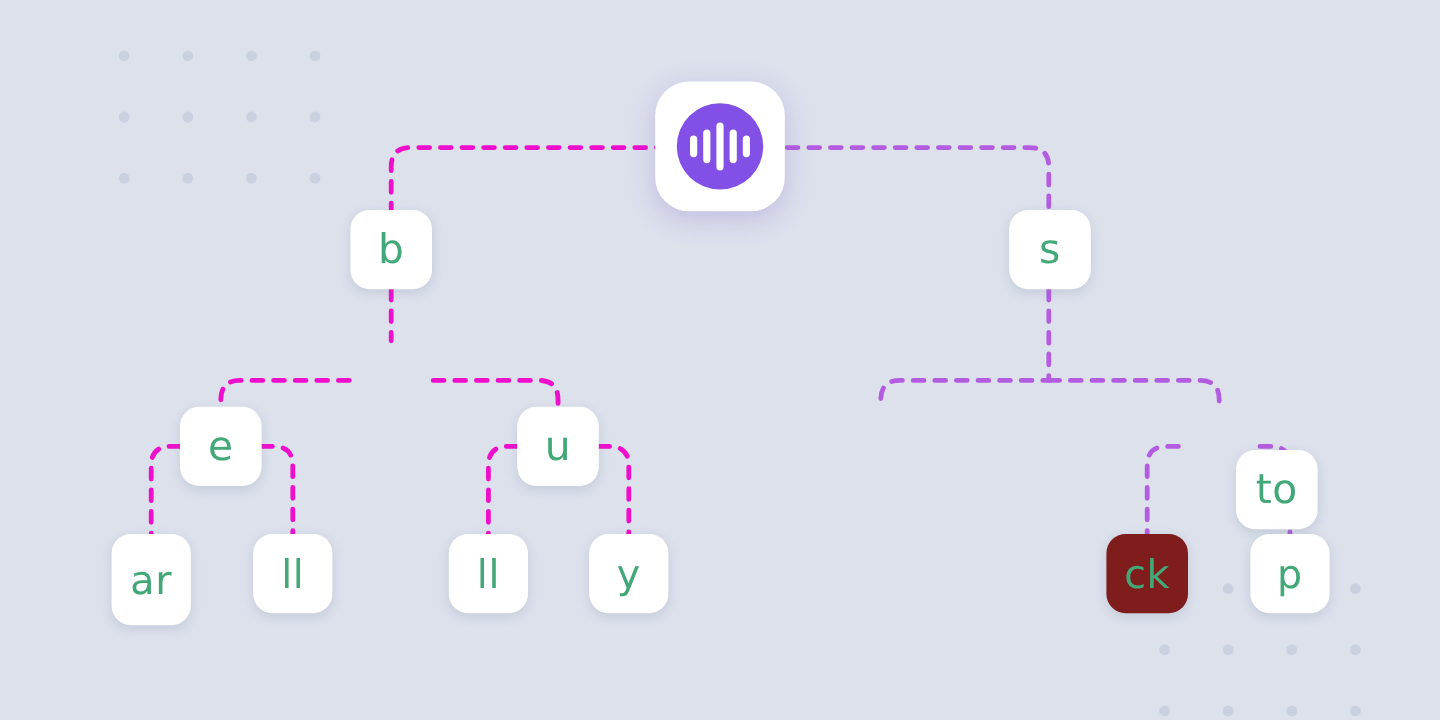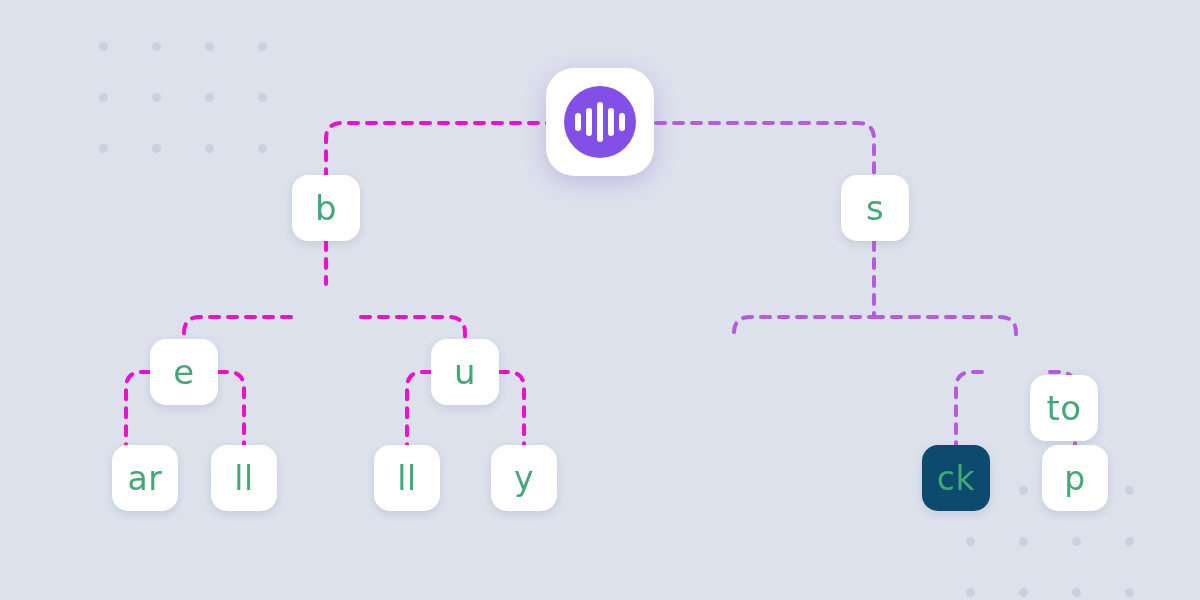--- a/index.html
+++ b/index.html
@@ -128,31 +128,31 @@
     </div>
     <div class="node" style="left: 150px; top: 339px; width: 68px; height: 66px; color: rgb(67, 168, 119); background: rgb(255, 255, 255);">
       <span>e</span>
     </div>
     <div class="node" style="left: 431px; top: 339px; width: 68px; height: 66px; color: rgb(67, 168, 119); background: rgb(255, 255, 255);">
       <span>u</span>
     </div>
     <div class="node" style="left: 1030px; top: 339px; width: 68px; height: 66px; color: rgb(67, 168, 119); background: rgb(255, 255, 255); margin-top: 36px;">
       <span>to</span>
     </div>
-    <div class="node leaf" style="left: 93px; top: 445px; width: 66px; height: 66px; color: rgb(67, 168, 119); background: rgb(255, 255, 255); margin-left: 19px;">
+    <div class="node leaf" style="left: 93px; top: 445px; width: 66px; height: 76px; color: rgb(67, 168, 119); background: rgb(255, 255, 255);">
       <span>ar</span>
     </div>
     <div class="node leaf" style="left: 211px; top: 445px; width: 66px; height: 66px; color: rgb(67, 168, 119); background: rgb(255, 255, 255);">
       <span>ll</span>
     </div>
     <div class="node leaf" style="left: 374px; top: 445px; width: 66px; height: 66px; color: rgb(67, 168, 119); background: rgb(255, 255, 255);">
       <span>ll</span>
     </div>
     <div class="node leaf" style="left: 491px; top: 445px; width: 66px; height: 66px; color: rgb(67, 168, 119); background: rgb(255, 255, 255);">
       <span>y</span>
     </div>
-    <div class="node leaf" style="left: 922px; top: 445px; width: 68px; height: 66px; color: rgb(67, 168, 119); background: #0c4a6e;">
+    <div class="node leaf" style="left: 922px; top: 445px; width: 68px; height: 66px; color: rgb(67, 168, 119); background: #7f1d1d;">
       <span>ck</span>
     </div>
     <div class="node leaf" style="left: 1042px; top: 445px; width: 66px; height: 66px; color: rgb(67, 168, 119); background: rgb(255, 255, 255);">
       <span>p</span>
     </div>
   </div>
 
 </body></html>

